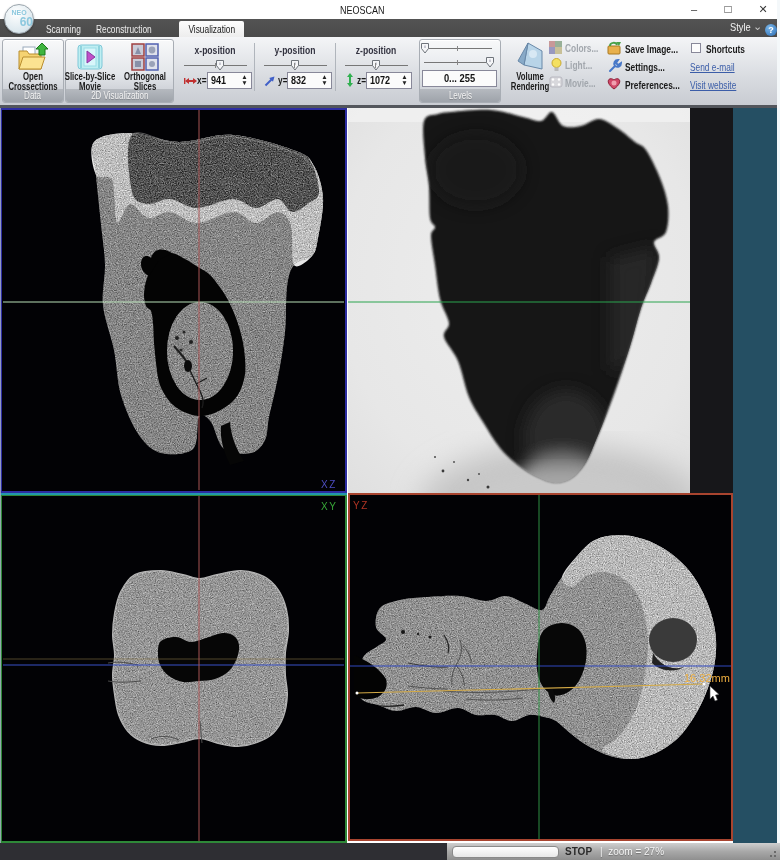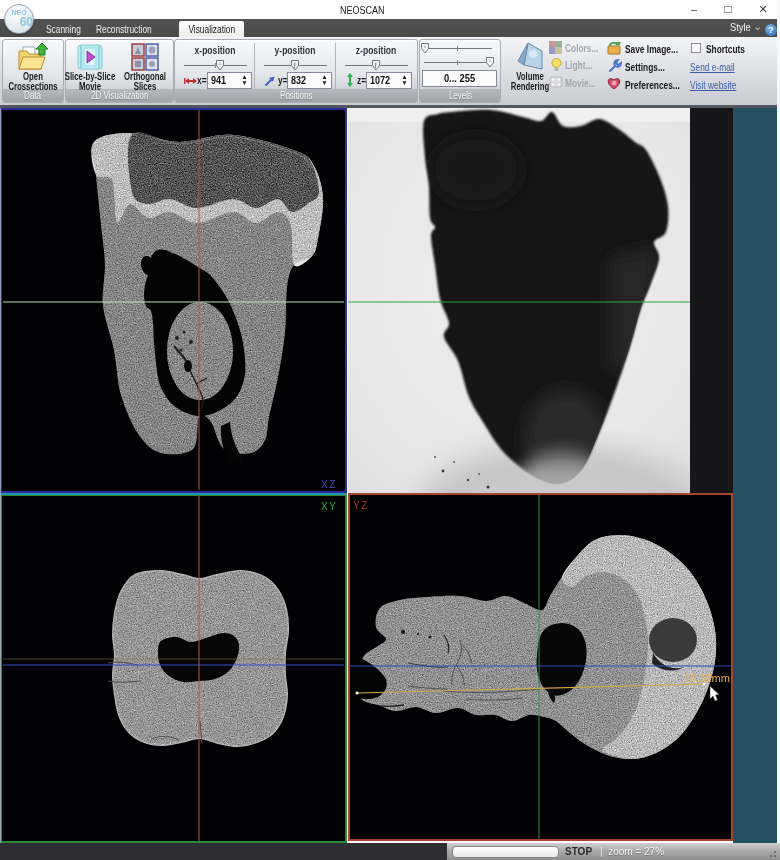--- a/index.html
+++ b/index.html
@@ -72,23 +72,20 @@
   <div class="abs" id="style-chev">⌄</div>
   <div class="abs" id="help-icon">?</div>
 
   <div class="abs" id="ribbon">
 
     <div class="group" style="left:2px;width:60px;">
       <div class="glabel"><span>Data</span></div>
     </div>
     <div class="group" style="left:65px;width:107px;">
       <div class="glabel"><span>2D Visualization</span></div>
-    </div>
-    <div class="group" style="left:174px;width:242px;">
-      <div class="glabel"><span>Positions</span></div>
     </div>
     <div class="group" style="left:419px;width:80px;">
       <div class="glabel"><span>Levels</span></div>
     </div>
   </div>
   <div class="abs" id="ribbon-widgets" style="left:0;top:37px;width:780px;height:68px;">
 
     <svg class="abs" style="left:17px;top:6px;" width="32" height="30" viewBox="0 0 32 30">
       <rect x="6" y="4" width="12" height="10" fill="#fff" stroke="#9ab" stroke-width="1"></rect>
       <path d="M2 8 L10 8 L12 11 L24 11 L24 26 L2 26 Z" fill="#f5d372" stroke="#b98e2f" stroke-width="1"></path>

